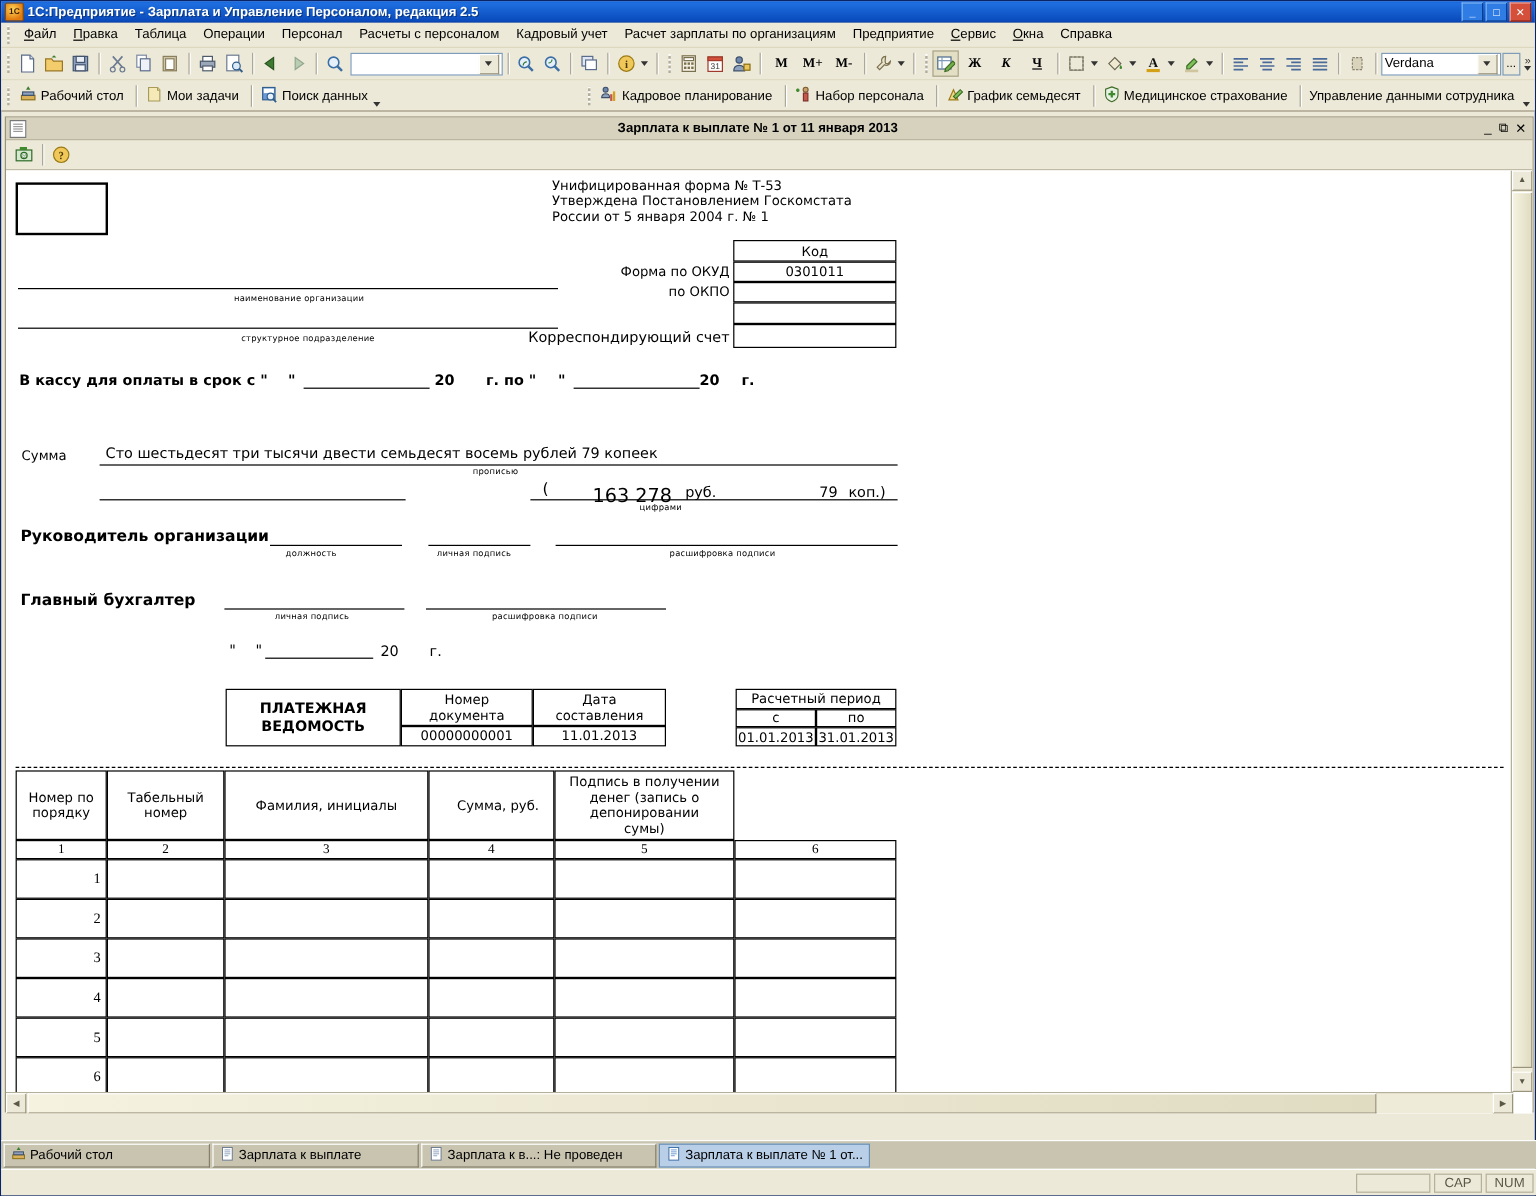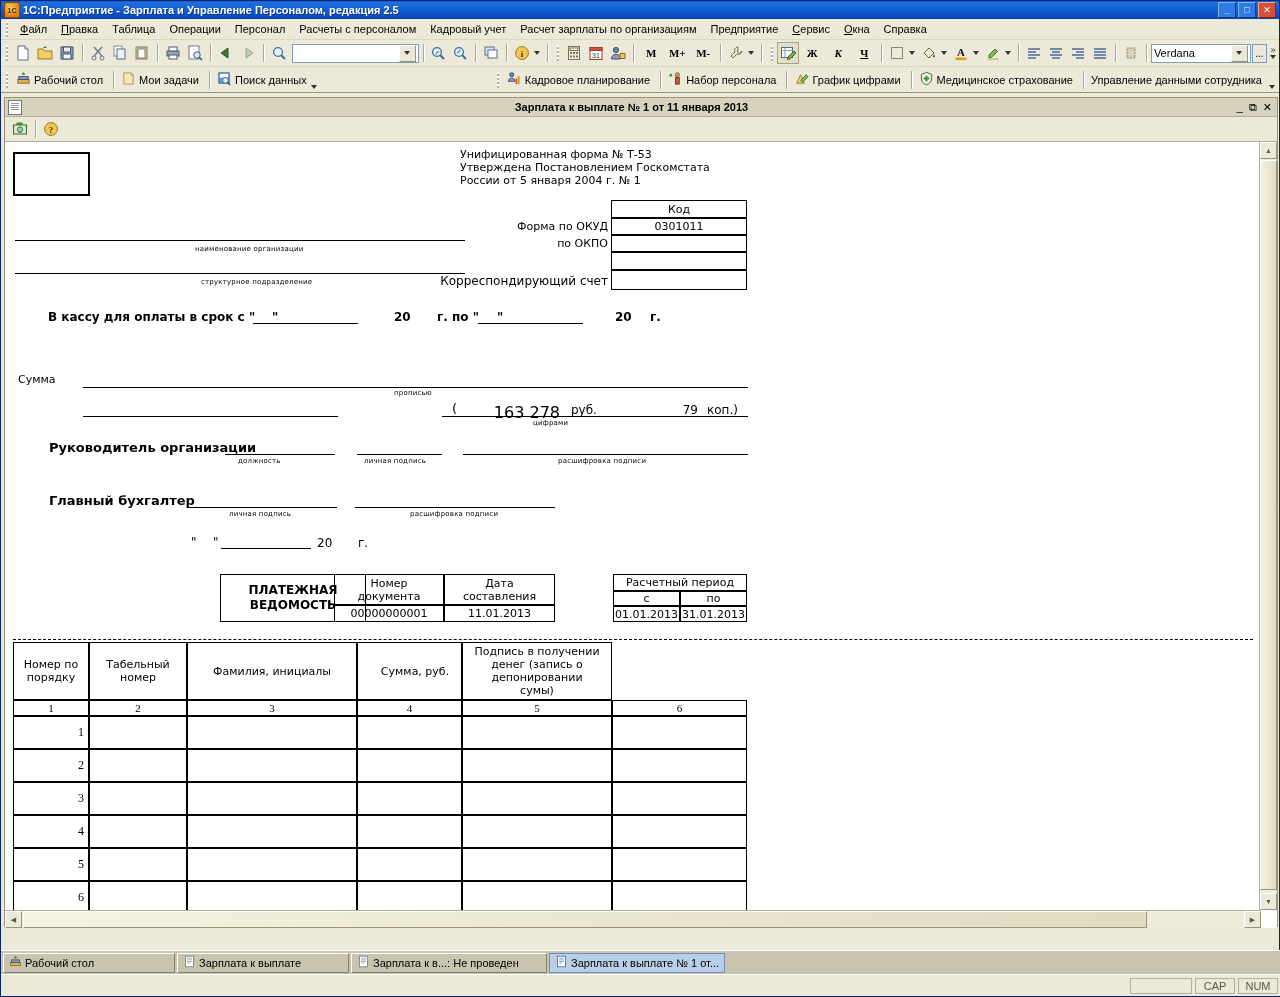--- a/index.html
+++ b/index.html
@@ -63,21 +63,21 @@
 
   
   .docarea{position:relative;width:100%;height:786px;background:#fff;overflow:hidden;}
   .sheet{position:absolute;left:0;top:0;width:1256px;height:768px;background:#fff;overflow:hidden;
     font-family:"DejaVu Sans","Liberation Sans",sans-serif;font-size:11px;color:#000;}
   .abs{position:absolute;white-space:nowrap;}
   .ln{position:absolute;background:#000;}
   .cellbox{position:absolute;border:1px solid #000;box-sizing:border-box;
     display:flex;align-items:center;justify-content:center;font-size:11px;}
   .small{font-size:7px;letter-spacing:.2px;}
-  .b{font-weight:bold;margin-left:32px;}
+  .b{font-weight:bold;}
   .vsb{position:absolute;right:0;top:0;width:17px;height:768px;background:#eeebd9;border-left:1px solid #b5b09a;}
   .hsb{position:absolute;left:0;bottom:0;width:1256px;height:17px;background:#eeebd9;border-top:1px solid #b5b09a;}
   .sb-arrow{background:#ece9d8;border:1px solid #fff;border-right-color:#9a937c;border-bottom-color:#9a937c;
     display:flex;align-items:center;justify-content:center;font-size:7px;color:#5a5846;box-sizing:border-box;}
   .sb-thumb{background:linear-gradient(to right,#f5f2e0,#e0dcc2);border:1px solid #fff;
     border-right-color:#9a937c;border-bottom-color:#9a937c;box-sizing:border-box;}
 
   
   .taskbar{position:absolute;left:0;bottom:22px;width:1280px;height:24px;background:#c8c4b0;
     border-top:1px solid #fff;display:flex;align-items:center;gap:2px;padding:1px 2px;box-sizing:border-box;}
@@ -427,21 +427,21 @@
       <span>Набор персонала</span>
     </div>
     <div class="tsep"></div>
     <div class="tb-text">
       <span>
         <svg width="15" height="15" viewBox="0 0 16 16">
             <path d="M3 13l4-9 4 9z" fill="#f0d98a" stroke="#9b7a14"></path>
             <path d="M7 10l6-6 2 2-6 6z" fill="#7ec05a" stroke="#3e6b26"></path>
           </svg>
       </span>
-      <span>График цифрами</span>
+      <span>График семьдесят</span>
     </div>
     <div class="tsep"></div>
     <div class="tb-text">
       <span>
         <svg width="15" height="15" viewBox="0 0 16 16">
             <path d="M8 1.5l5.5 2v5c0 3-2.6 5.3-5.5 6.2C5.1 13.8 2.5 11.5 2.5 8.5v-5z" fill="#e8f2e4" stroke="#3e6b26"></path>
             <path d="M7 5h2v2h2v2H9v2H7V9H5V7h2z" fill="#3f8a2e"></path>
           </svg>
       </span>
       <span>Медицинское страхование</span>
@@ -512,20 +512,21 @@
         <div class="abs b" style="left:235px;top:168px;font-size:12px;">"</div>
         <div class="ln" style="left:248px;top:181px;width:105px;height:1px;"></div>
         <div class="abs b" style="left:357px;top:168px;font-size:12px;">20</div>
         <div class="abs b" style="left:400px;top:168px;font-size:12px;">г. по "</div>
         <div class="abs b" style="left:460px;top:168px;font-size:12px;">"</div>
         <div class="ln" style="left:473px;top:181px;width:105px;height:1px;"></div>
         <div class="abs b" style="left:578px;top:168px;font-size:12px;">20</div>
         <div class="abs b" style="left:613px;top:168px;font-size:12px;">г.</div>
 
         <div class="abs" style="left:13px;top:231px;">Сумма</div>
+        <div class="abs" style="left:83px;top:229px;font-size:12px;">Сто шестьдесят три тысячи двести семьдесят восемь рублей 79 копеек</div>
         <div class="ln" style="left:78px;top:245px;width:665px;height:1px;"></div>
         <div class="abs small" style="left:389px;top:247px;">прописью</div>
         <div class="ln" style="left:78px;top:274px;width:255px;height:1px;"></div>
 
         <div class="abs" style="left:447px;top:259px;font-size:13px;">(</div>
         <div class="abs" style="left:555px;top:261px;font-size:16px;transform:translateX(-100%);">163 278</div>
         <div class="abs" style="left:566px;top:261px;font-size:12px;">руб.</div>
         <div class="abs" style="left:693px;top:261px;font-size:12px;transform:translateX(-100%);">79</div>
         <div class="abs" style="left:702px;top:261px;font-size:12px;">коп.)</div>
         <div class="ln" style="left:437px;top:274px;width:306px;height:1px;"></div>

